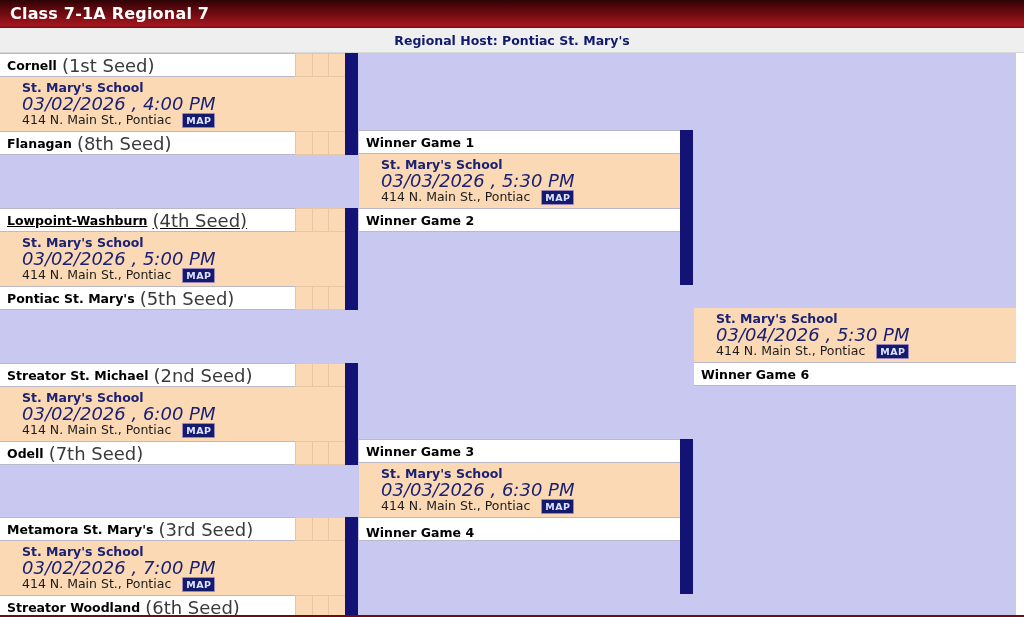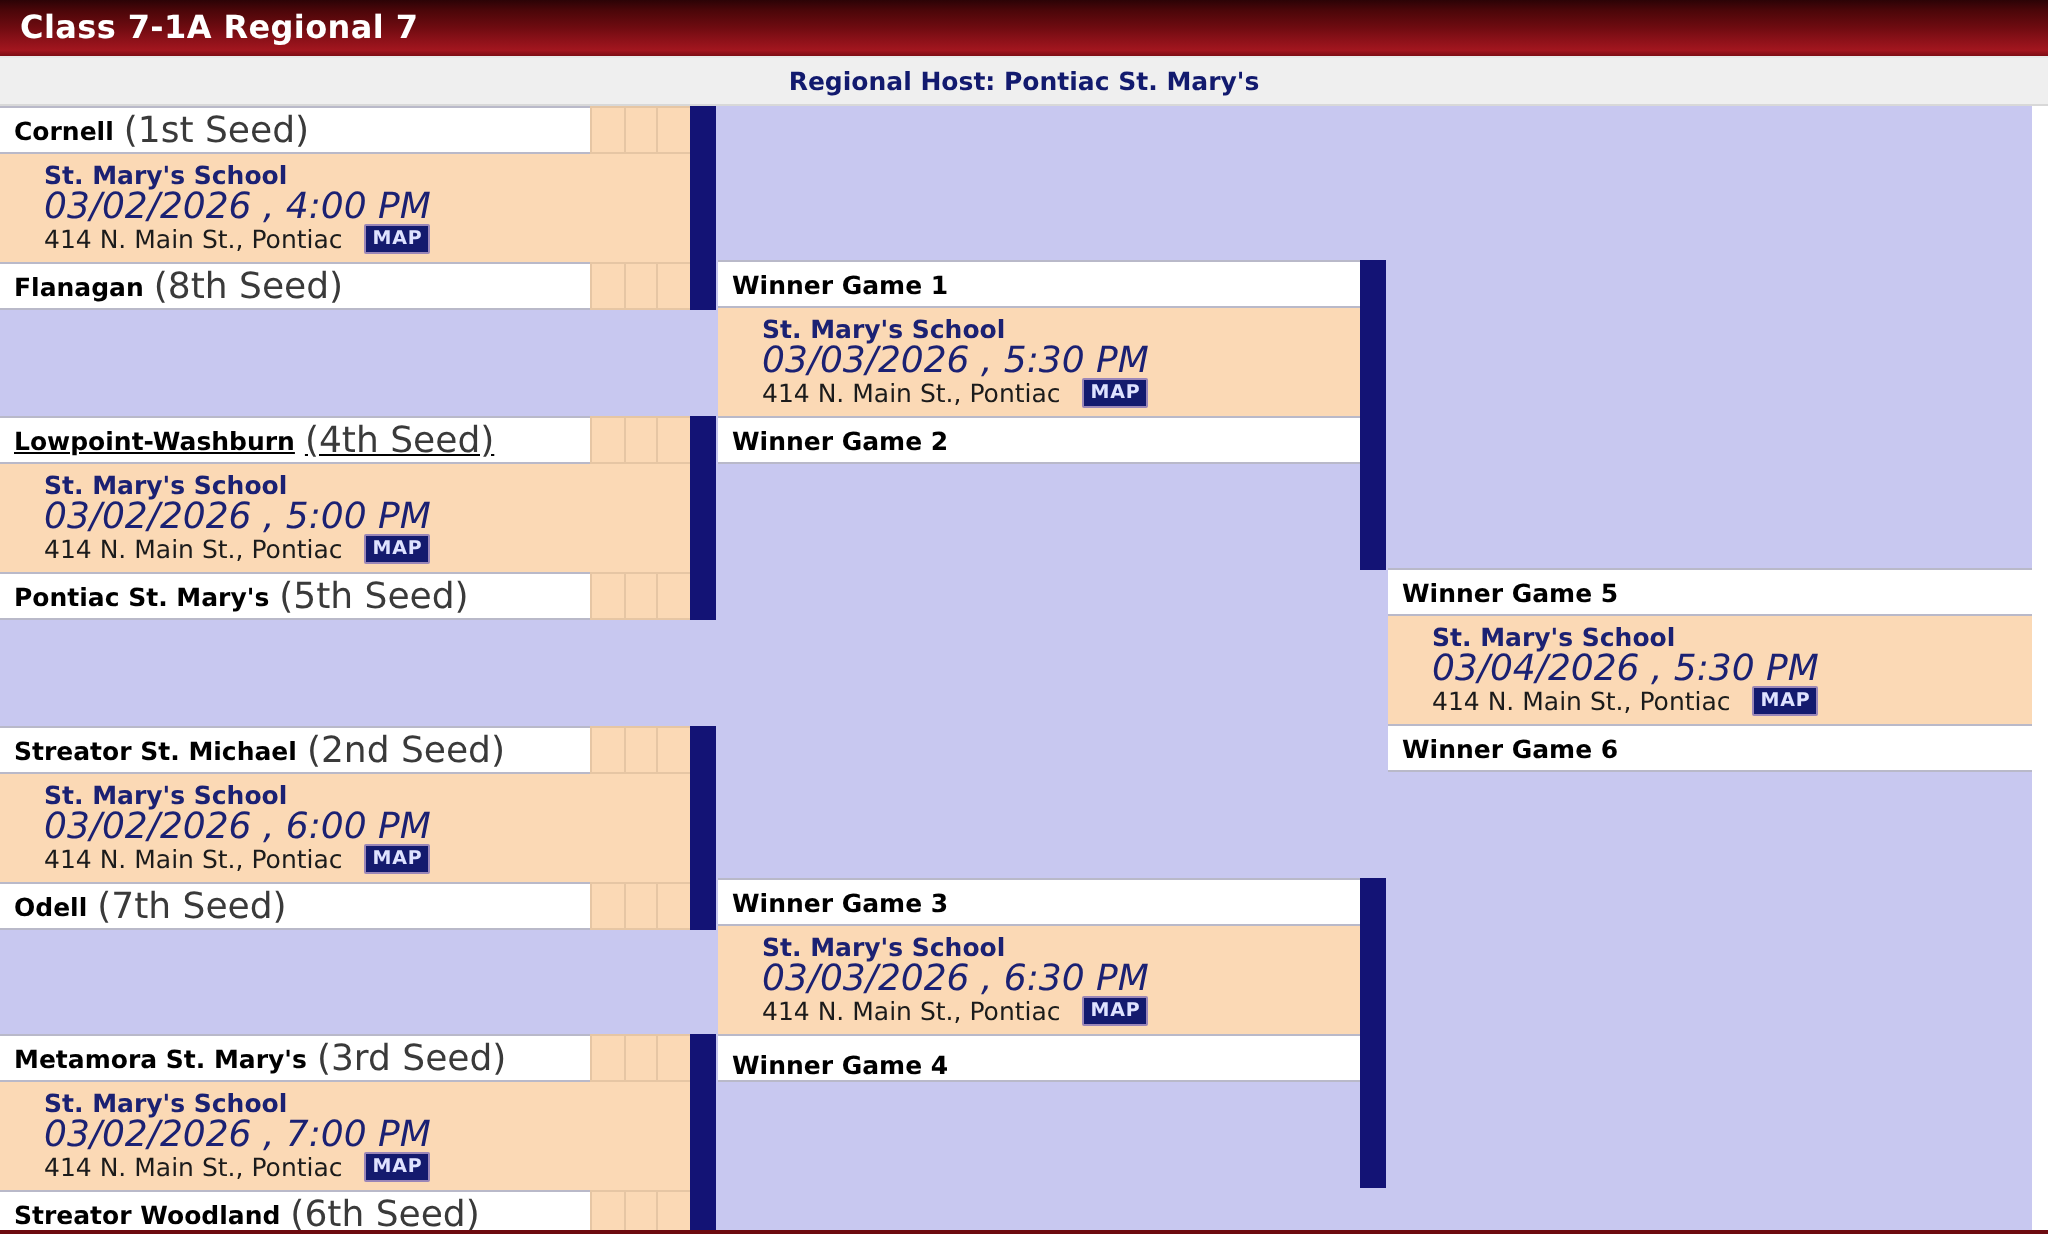--- a/index.html
+++ b/index.html
@@ -136,21 +136,21 @@
   }
   .game-when {
     color: #1b2173;
     font-size: 18px;
     font-style: italic;
     line-height: 16px;
     white-space: nowrap;
   }
   .game-addr-line {
     display: flex;
-    align-items: flex-start;
+    align-items: flex-end;
     line-height: 16px;
     white-space: nowrap;
   }
   .game-addr {
     color: #1b1b1b;
     font-size: 12.5px;
   }
   .map-badge {
     display: inline-block;
     margin-left: 11px;
@@ -362,23 +362,20 @@
       </div>
     </div>
 
     <div class="cell winner-row" style="left:359px; top:464px; width:321px; height:24px;align-items:flex-end;">
       <span class="winner-label">Winner Game 4</span>
     </div>
 
     <div class="connector" style="left:680px; top:77px;  width:13px; height:155px;"></div>
     <div class="connector" style="left:680px; top:386px; width:13px; height:155px;"></div>
 
-    <div class="cell winner-row" style="left:694px; top:231px; width:322px; height:24px;">
-      <span class="winner-label">Winner Game 5</span>
-    </div>
 
     <div class="cell game-box" style="left:694px; top:255px; width:322px; height:54px;">
       <div class="game-venue">St. Mary's School</div>
       <div class="game-when">03/04/2026 , 5:30 PM</div>
       <div class="game-addr-line">
         <span class="game-addr">414 N. Main St., Pontiac</span>
         <span class="map-badge">MAP</span>
       </div>
     </div>
 

